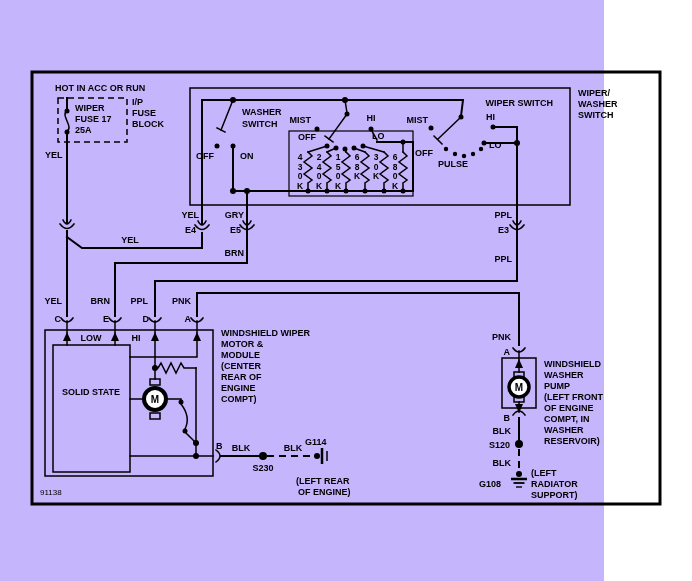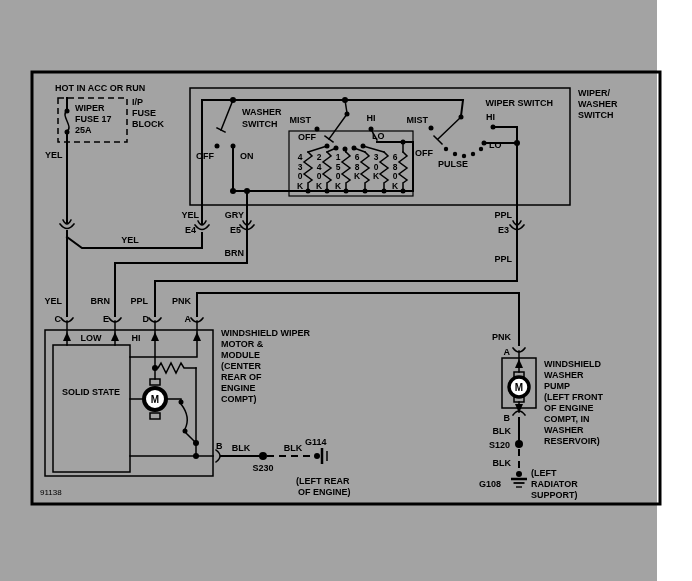--- a/index.html
+++ b/index.html
@@ -1,16 +1,16 @@
 <!DOCTYPE html>
 <html><head>
 <meta charset="utf-8">
 <style>
   html,body{margin:0;padding:0;background:#fff;}
-  #page{width:657px;height:581px;background:#a3a3a3;position:relative;}
+  #page{width:604px;height:581px;background:#c4b5fd;position:relative;}
   text{font-family:"Liberation Sans",sans-serif;font-weight:bold;fill:#000;}
   .t{font-size:9px;}
   .ts{font-size:8.5px;}
   .tm{font-size:10px;}
   .tid{font-size:8px;font-weight:normal;}
   .w{stroke:#000;stroke-width:2;fill:none;stroke-linecap:square;}
   .w1{stroke:#000;stroke-width:1.5;fill:none;stroke-linecap:square;}
   .dash{stroke:#000;stroke-width:2;fill:none;stroke-dasharray:7 5;}
   .bx{stroke:#000;stroke-width:1.5;fill:none;}
   .bx2{stroke:#000;stroke-width:1.2;fill:none;}

